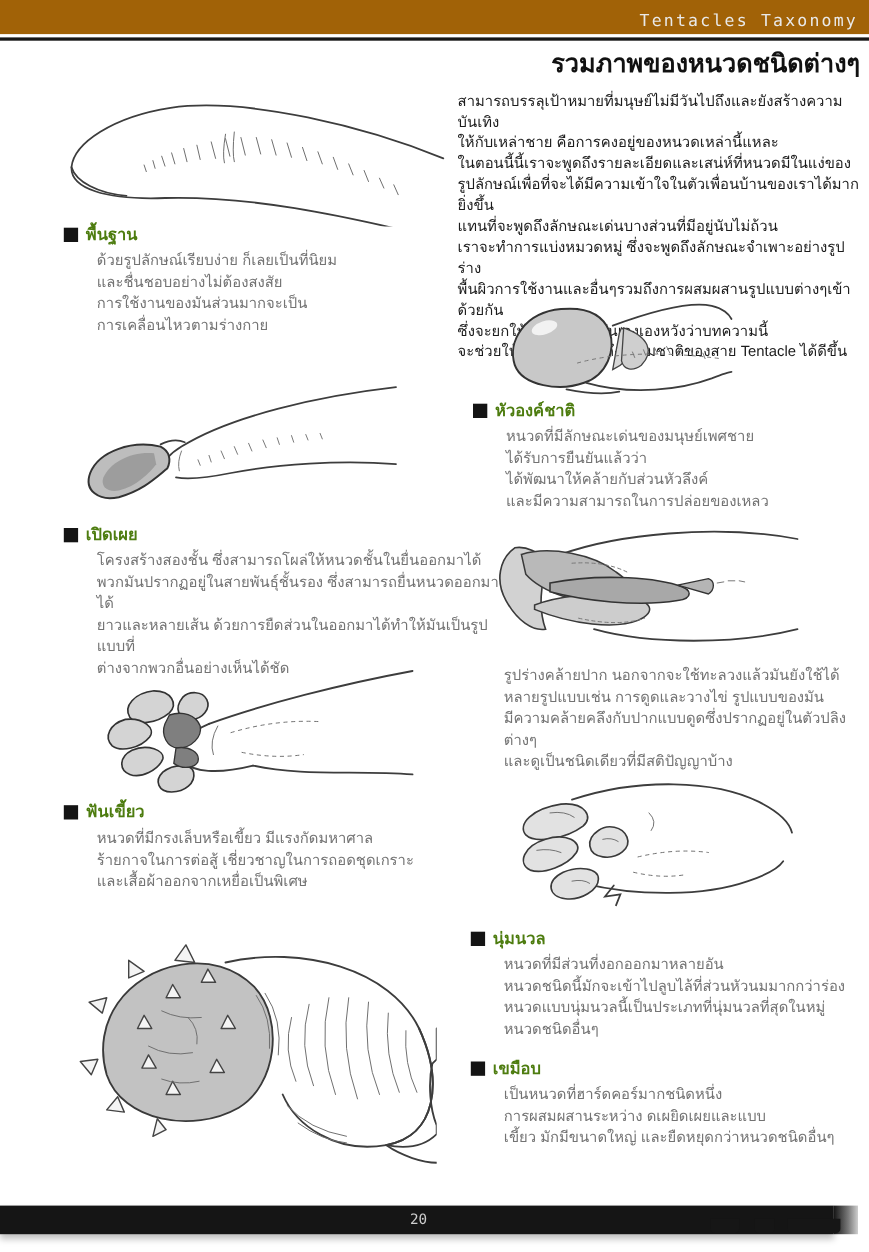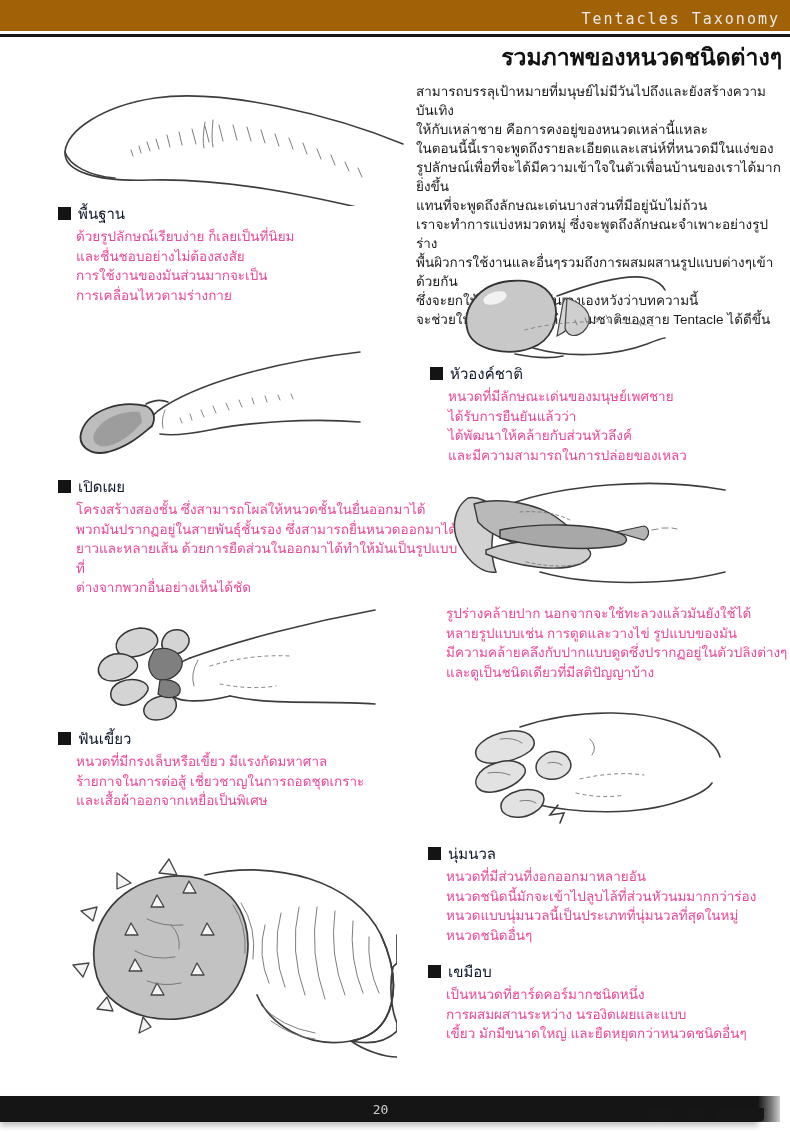--- a/index.html
+++ b/index.html
@@ -26,24 +26,24 @@
     font-size:23px;font-weight:700;letter-spacing:0px;
     color:#111;
   }
   .intro{
     position:absolute;left:416px;top:82px;width:372px;
     font-size:13.5px;line-height:19px;white-space:pre-line;
   }
   .section{position:absolute;}
   .sec-head{display:flex;align-items:center;gap:7px;}
   .bullet{width:13px;height:13px;background:#141414;flex:0 0 auto;}
-  .sec-title{font-size:15px;font-weight:400;color:#0f172a;line-height:1;}
+  .sec-title{font-size:15px;font-weight:700;color:#4d7c0f;line-height:1;}
   .sec-body{
-    margin:6px 0 0 18px;font-size:13.5px;line-height:19.5px;
-    white-space:pre-line;color:#ec4899;
+    margin:6px 0 0 30px;font-size:13.5px;line-height:19.5px;
+    white-space:pre-line;color:#737373;
   }
   .s1{left:58px;top:206px;width:350px;}
   .s2{left:430px;top:366px;width:350px;}
   .s3{left:58px;top:479px;width:404px;}
   .s4{left:428px;top:598px;width:360px;}
   .s5{left:58px;top:731px;width:390px;}
   .s6{left:428px;top:846px;width:356px;}
   .s7{left:428px;top:964px;width:356px;}
   .drawing{position:absolute;}
   svg{display:block;}
@@ -291,21 +291,21 @@
     </g>
   </svg>
 </div>
 
 <div class="section s7">
   <div class="sec-head">
     <span class="bullet"></span>
     <span class="sec-title">เขมือบ</span>
   </div>
   <div class="sec-body">เป็นหนวดที่ฮาร์ดคอร์มากชนิดหนึ่ง
-การผสมผสานระหว่าง นรองิดเผยและแบบ
+การผสมผสานระหว่าง ดเผยิดเผยและแบบ
 เขี้ยว มักมีขนาดใหญ่ และยืดหยุดกว่าหนวดชนิดอื่นๆ</div>
 </div>
 
 <div class="botbar">
   <span class="page-num">20</span>
 </div>
 
 <div class="corner-mark">
   <span class="m1"></span>
   <span class="m2"></span>

